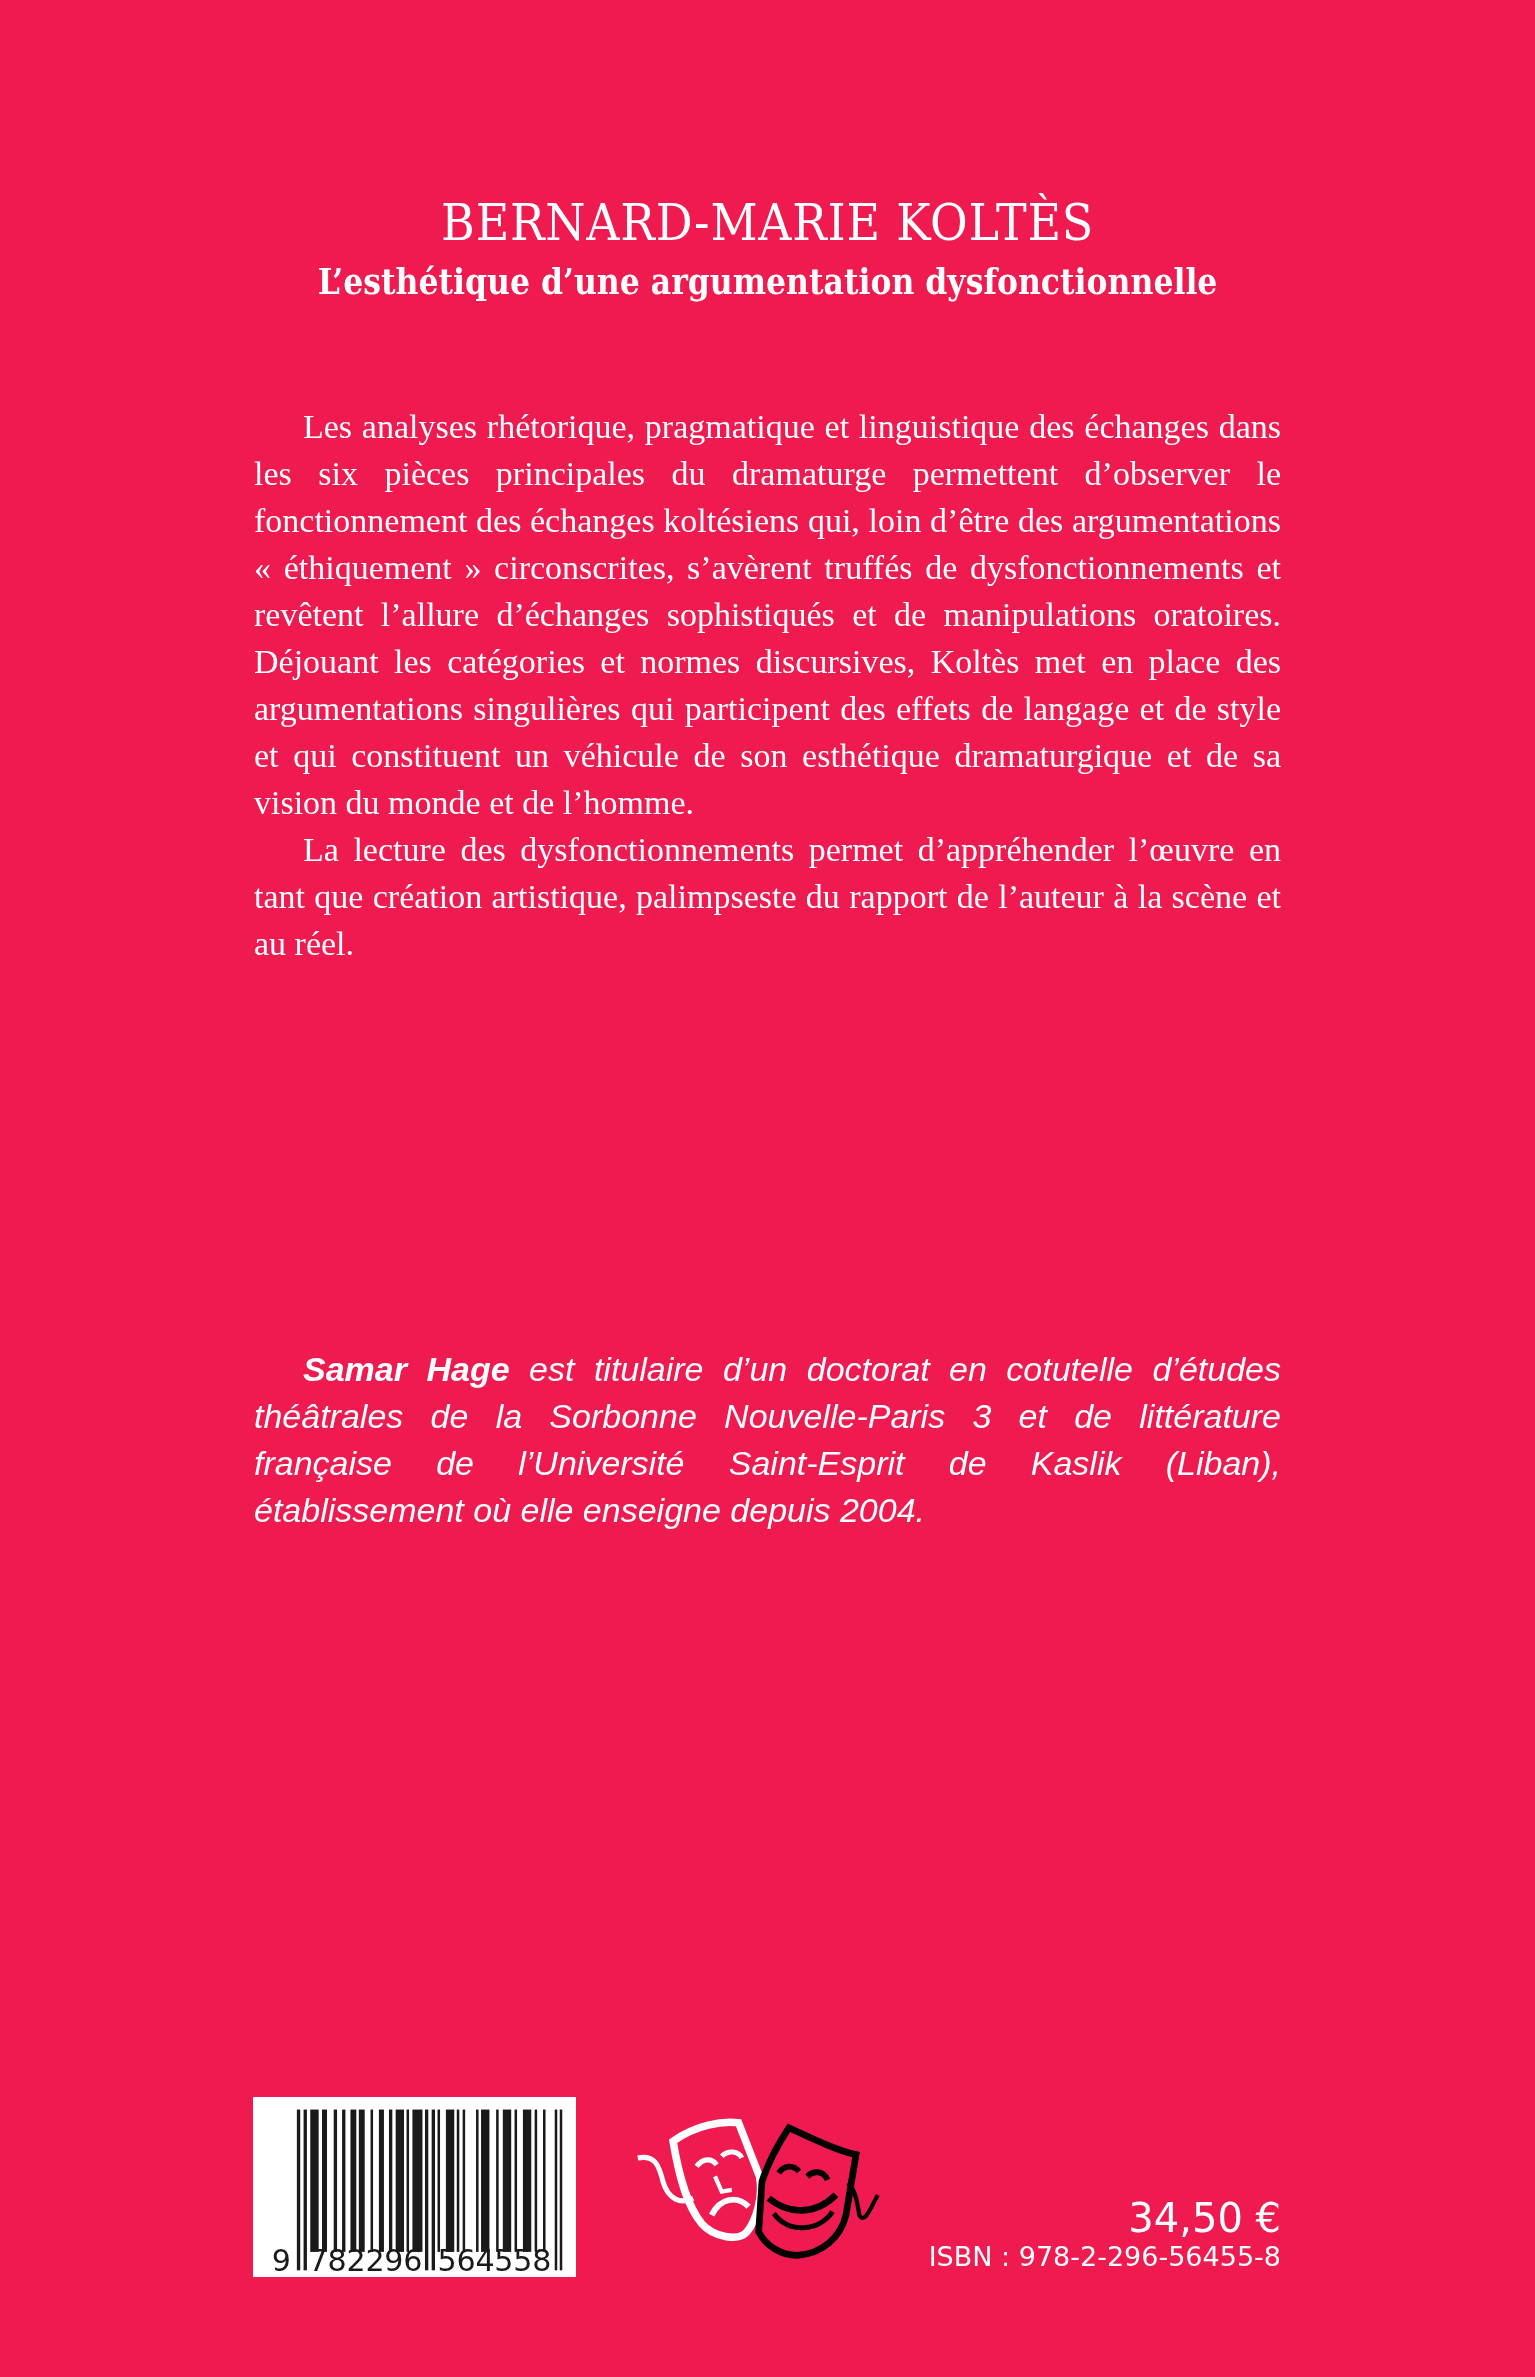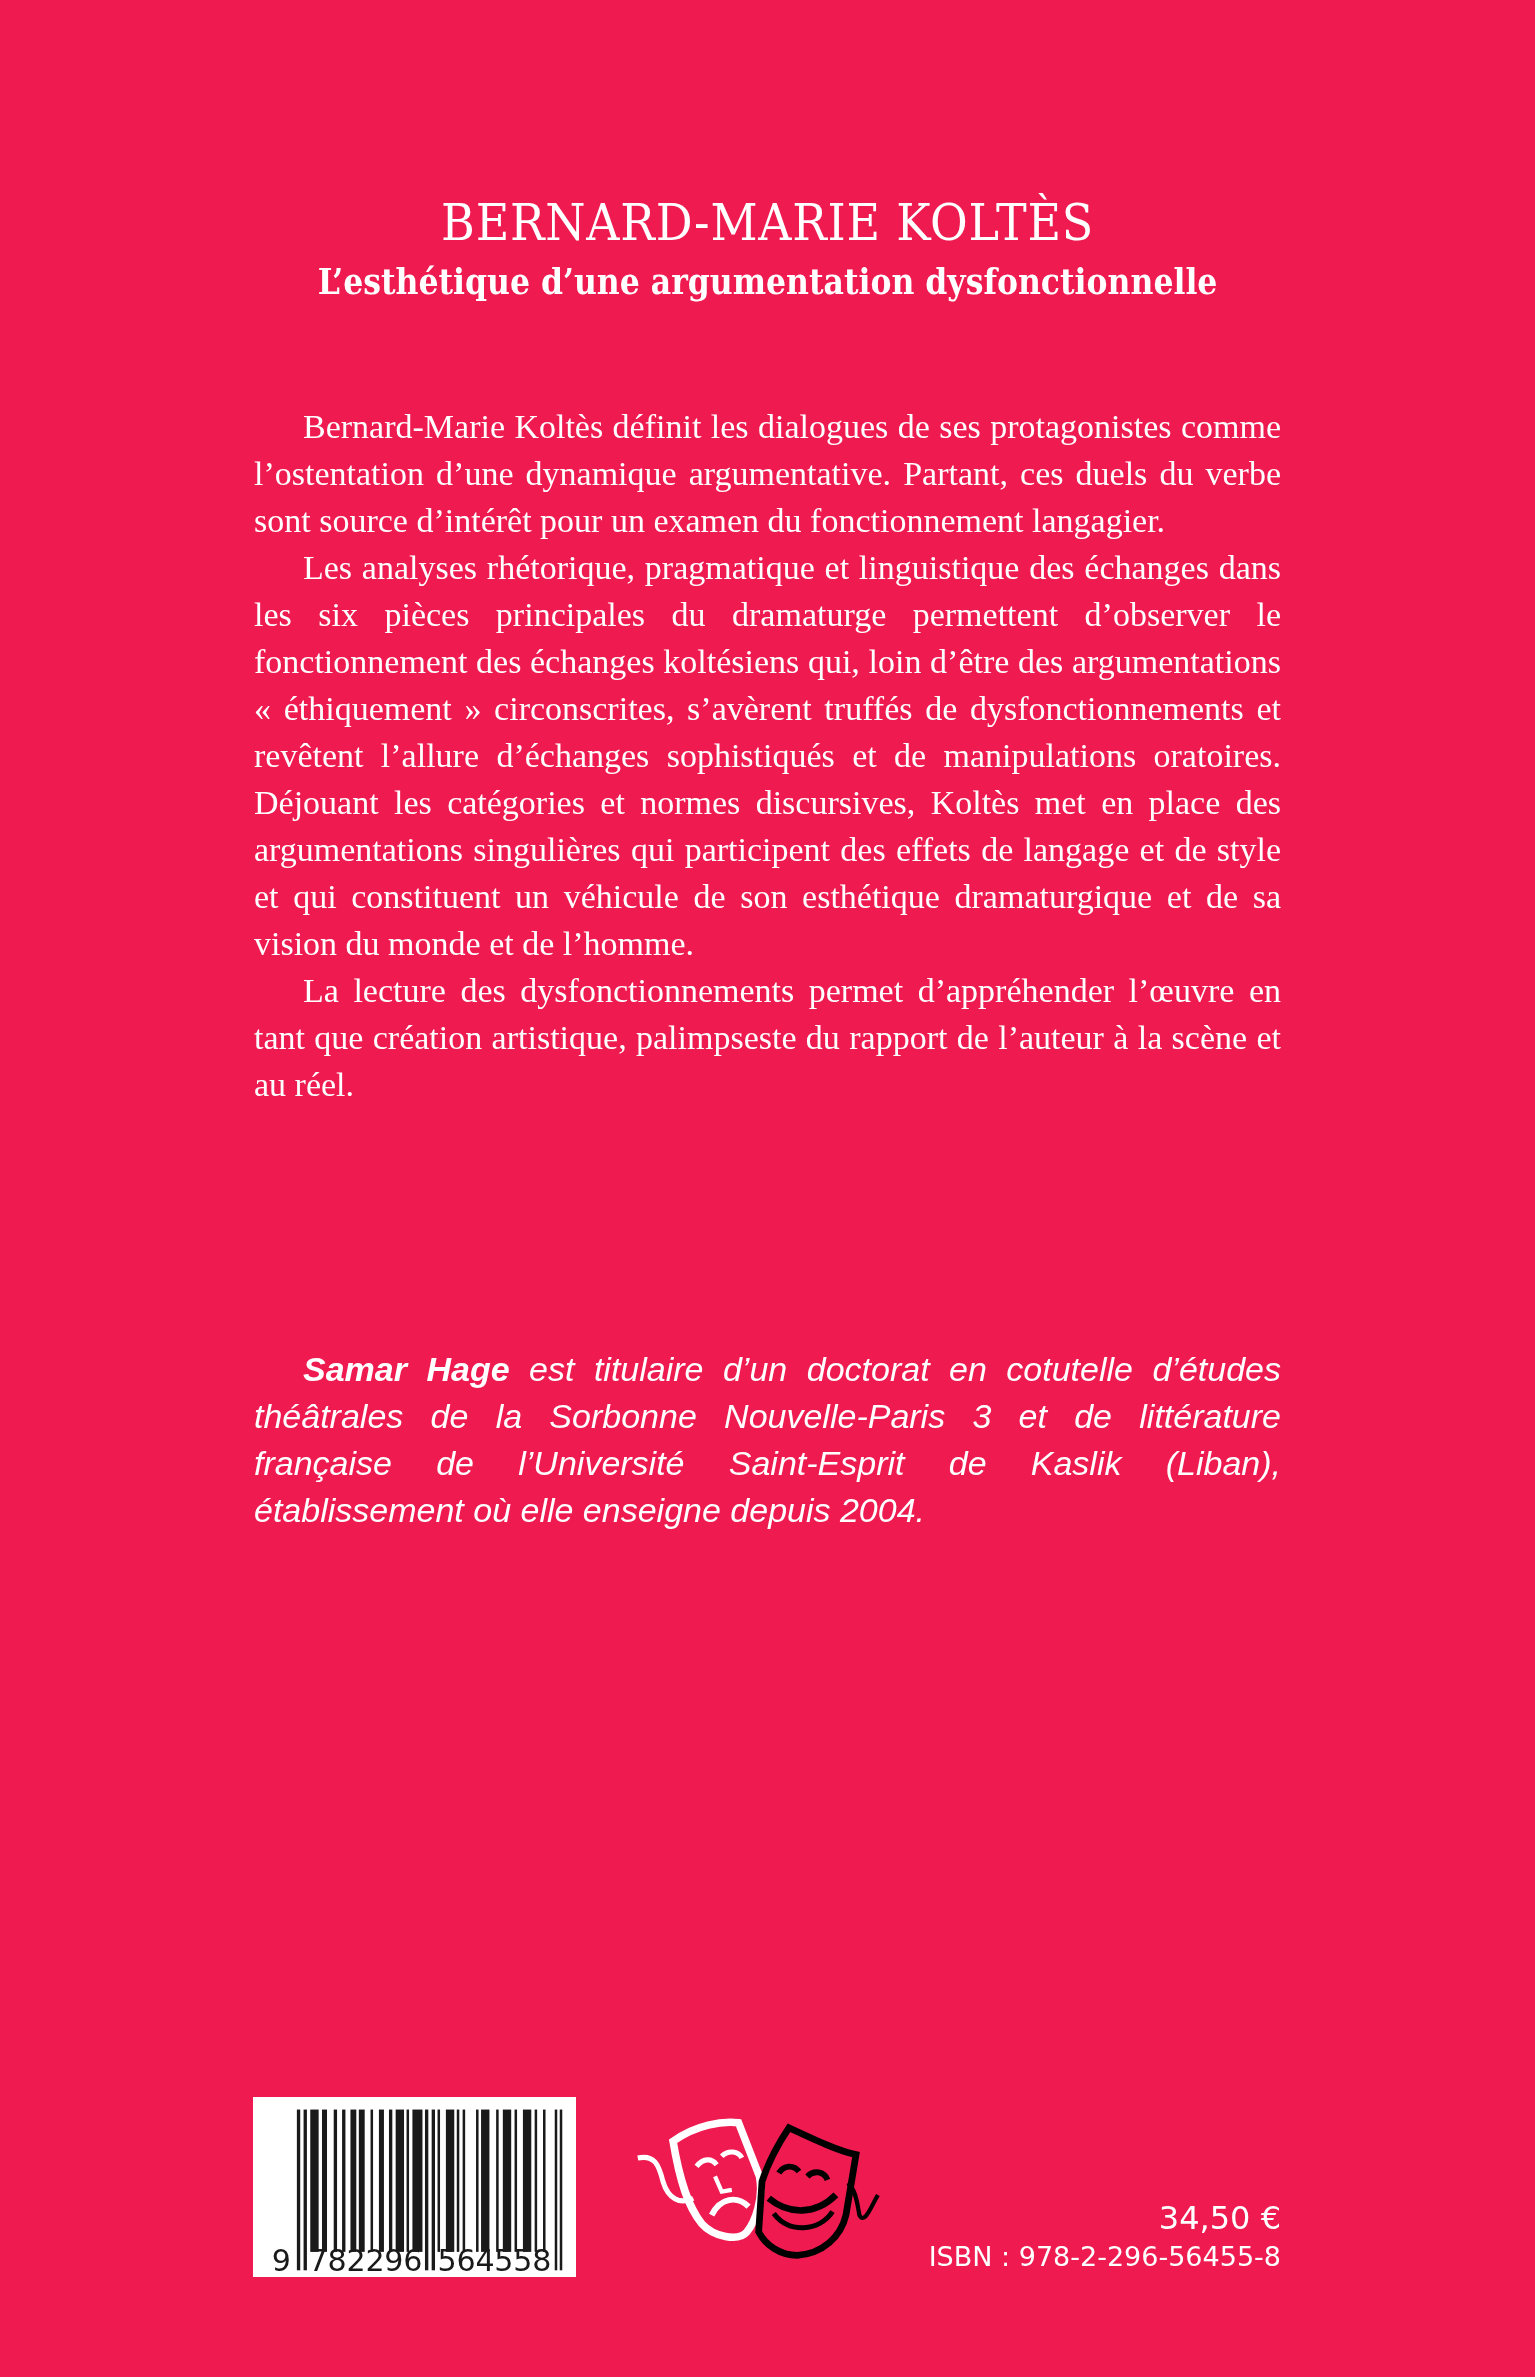--- a/index.html
+++ b/index.html
@@ -47,38 +47,37 @@
     position: absolute; left: 253px; top: 2097px; width: 323px; height: 180px;
     background: #ffffff;
   }
   .barcode-box svg { position: absolute; left: 0; top: 0; }
   .logo {
     position: absolute; left: 621px; top: 2089px; width: 277px; height: 185px;
   }
   .price {
     position: absolute; right: 254px; top: 2198px;
     font-family: "DejaVu Sans", sans-serif;
-    font-size: 32px; line-height: 40px;
+    font-size: 40px; line-height: 40px;
     text-align: right;
   }
   .isbn {
     position: absolute; right: 254px; top: 2240px;
     font-family: "DejaVu Sans", sans-serif;
     font-size: 27px; line-height: 34px;
     text-align: right;
   }
 </style>
 </head>
 <body>
 
 <h1 class="title">BERNARD-MARIE KOLTÈS</h1>
 <h2 class="subtitle">L’esthétique d’une argumentation dysfonctionnelle</h2>
 
 <div class="body-text">
-  <p>Bernard-Marie Koltès définit les dialogues de ses protagonistes comme l’ostentation d’une dynamique argumentative. Partant, ces duels du verbe sont source d’intérêt pour un examen du fonctionnement langagier.</p>
   <p>Les analyses rhétorique, pragmatique et linguistique des échanges dans les six pièces principales du dramaturge permettent d’observer le fonctionnement des échanges koltésiens qui, loin d’être des argumentations « éthiquement » circonscrites, s’avèrent truffés de dysfonctionnements et revêtent l’allure d’échanges sophistiqués et de manipulations oratoires. Déjouant les catégories et normes discursives, Koltès met en place des argumentations singulières qui participent des effets de langage et de style et qui constituent un véhicule de son esthétique dramaturgique et de sa vision du monde et de l’homme.</p>
   <p>La lecture des dysfonctionnements permet d’appréhender l’œuvre en tant que création artistique, palimpseste du rapport de l’auteur à la scène et au réel.</p>
 </div>
 
 <div class="bio">
   <p><b>Samar Hage</b><span> est titulaire d’un doctorat en cotutelle d’études théâtrales de la Sorbonne Nouvelle-Paris 3 et de littérature française de l’Université Saint-Esprit de Kaslik (Liban), établissement où elle enseigne depuis 2004.</span></p>
 </div>
 
 <div class="barcode-box">
   <svg width="323" height="180" viewBox="0 0 385 215">

